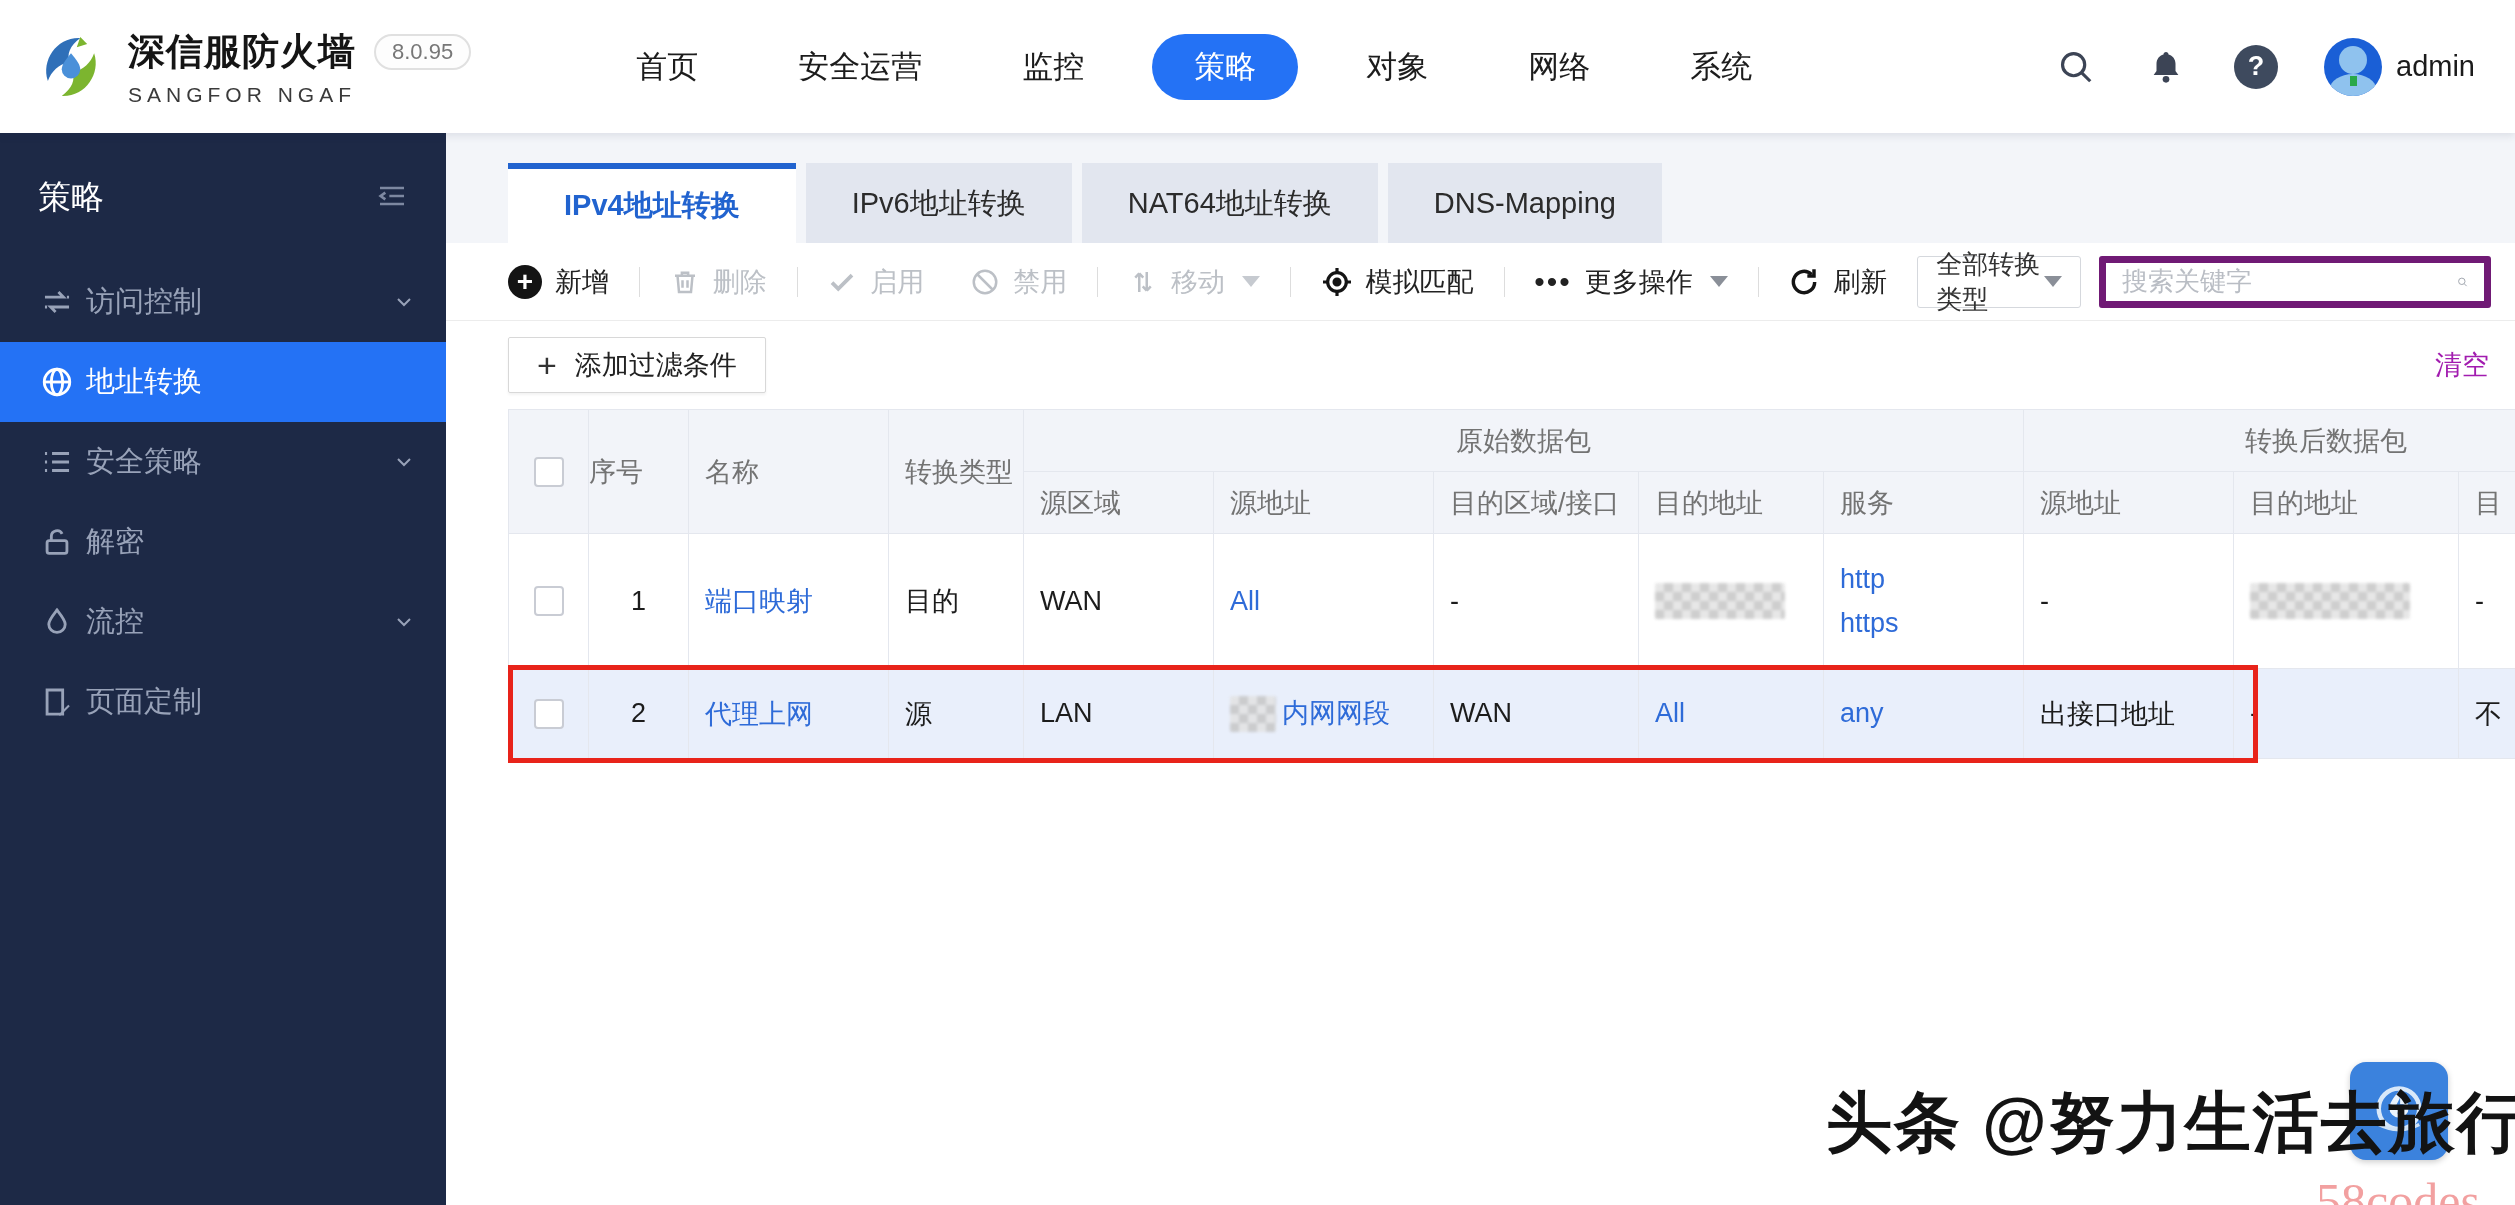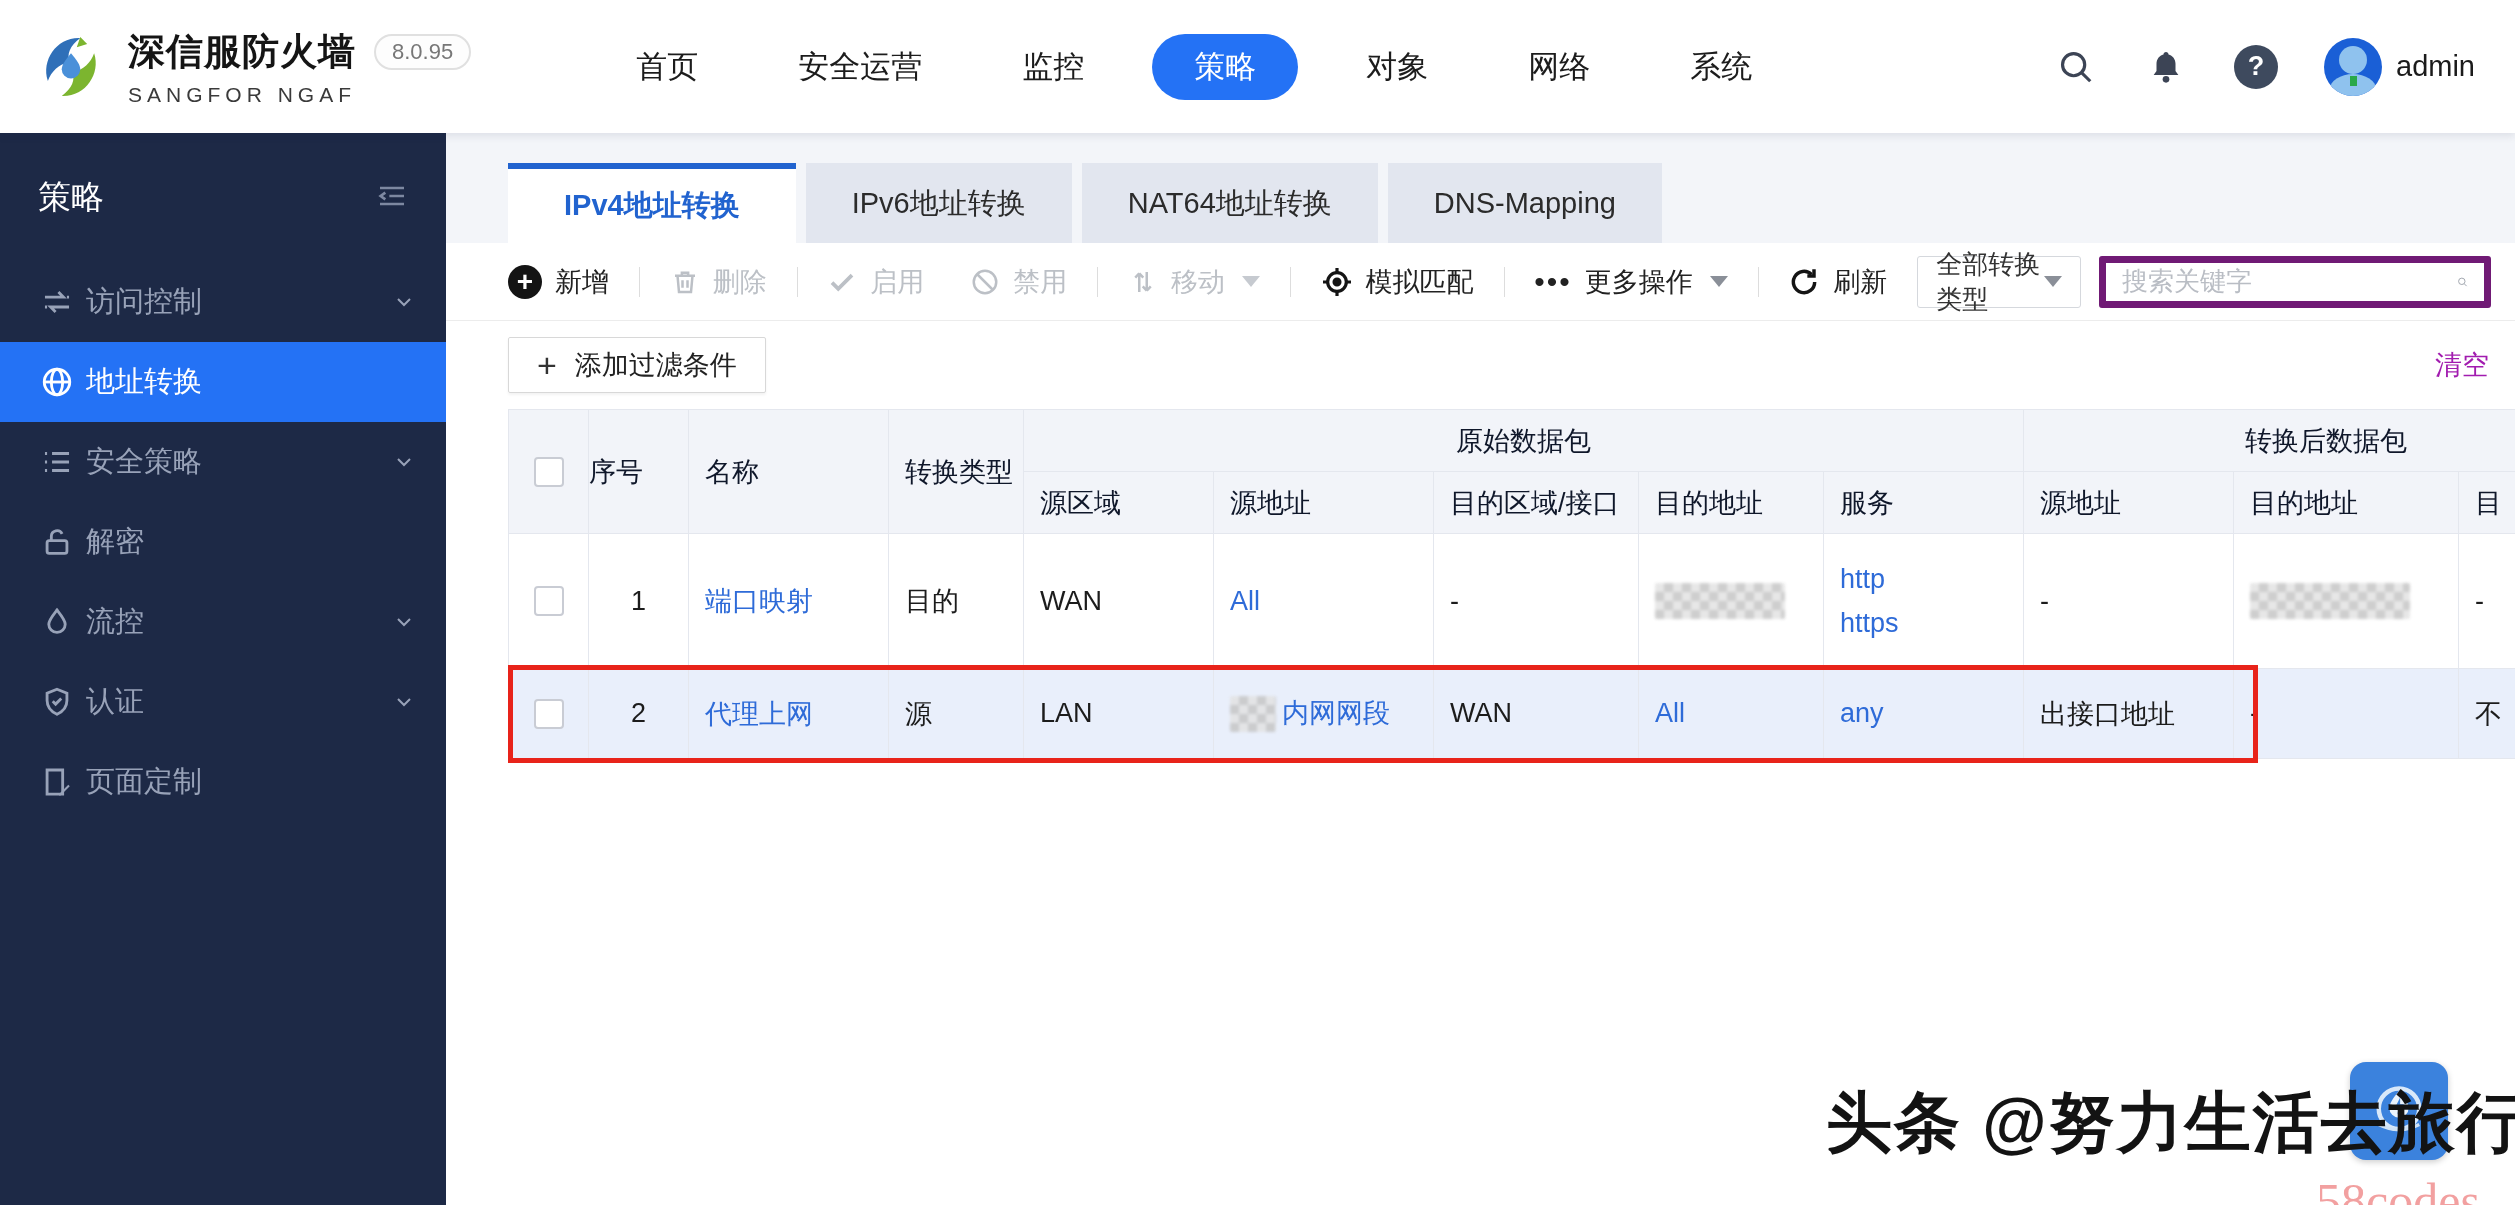--- a/index.html
+++ b/index.html
@@ -73,21 +73,21 @@
   .filter-row { height:88px; display:flex; align-items:center; padding:0 26px 0 62px; background:#fff; }
   .add-filter-btn { height:56px; background:#fff; border:1px solid #d8d8d8; border-radius:2px; box-shadow:0 2px 3px rgba(0,0,0,.05);
                     display:flex; align-items:center; gap:18px; padding:0 28px; font-size:27px; color:#222; cursor:pointer; }
   .plus-glyph { font-size:34px; color:#333; font-weight:normal; line-height:30px; }
   .clear-link { margin-left:auto; font-size:27px; color:#a21caf; cursor:pointer; }
 
   
   .table-wrap { margin-left:62px; position:relative; }
   table { border-collapse:collapse; table-layout:fixed; width:2120px; }
   th, td { border:1px solid #e4e7ee; overflow:hidden; white-space:nowrap; }
-  thead th { background:#f2f4f9; font-weight:normal; font-size:27px; color:#0f172a; text-align:left; padding:0 16px; height:62px; }
+  thead th { background:#f2f4f9; font-weight:normal; font-size:27px; color:#737373; text-align:left; padding:0 16px; height:62px; }
   thead th.grp { text-align:center; }
   thead th.ctr { text-align:left; padding:0; }
   tbody td { font-size:27px; color:#1c1c1c; padding:0 16px; background:#fff; vertical-align:middle; }
   tr.row-1 td { height:135px; }
   tr.row-2 td { height:90px; background:#e9effb; }
   td.ctr { text-align:center; padding:0; }
   .lnk { color:#2e6bd8; cursor:pointer; }
   .svc-line { display:block; line-height:44px; }
   .cbx { width:30px; height:30px; border:2px solid #c9ccd4; border-radius:4px; background:#fff; margin:0 auto; cursor:pointer; }
   .blur-block { display:inline-block; vertical-align:middle; height:36px; border-radius:2px;
@@ -226,34 +226,20 @@
         </svg>
       </span>
       <span class="mi-label">流控</span>
       <span class="chev">
         <svg width="24" height="24" viewBox="0 0 24 24" fill="none" stroke="currentColor" stroke-width="2">
             <path d="M6 9l6 6 6-6"></path>
           </svg>
       </span>
     </div>
 
-    <div class="menu-item">
-      <span class="mi-icon">
-        <svg viewBox="0 0 24 24" fill="none" stroke="currentColor" stroke-width="2" width="34" height="34">
-          <path d="M12 3l7 2.8V11c0 4.8-2.8 7.8-7 9.7C7.8 18.8 5 15.8 5 11V5.8z"></path>
-            <path d="M9 11.5l2 2 4-4"></path>
-        </svg>
-      </span>
-      <span class="mi-label">认证</span>
-      <span class="chev">
-        <svg width="24" height="24" viewBox="0 0 24 24" fill="none" stroke="currentColor" stroke-width="2">
-            <path d="M6 9l6 6 6-6"></path>
-          </svg>
-      </span>
-    </div>
 
     <div class="menu-item">
       <span class="mi-icon">
         <svg viewBox="0 0 24 24" fill="none" stroke="currentColor" stroke-width="2" width="34" height="34">
           <path d="M5 3.5h11v17H5z"></path>
             <path d="M13.5 20.5l6.5-6.5 1 1-6.5 6.5H13.5z" fill="currentColor" stroke="none"></path>
         </svg>
       </span>
       <span class="mi-label">页面定制</span>
     </div>

